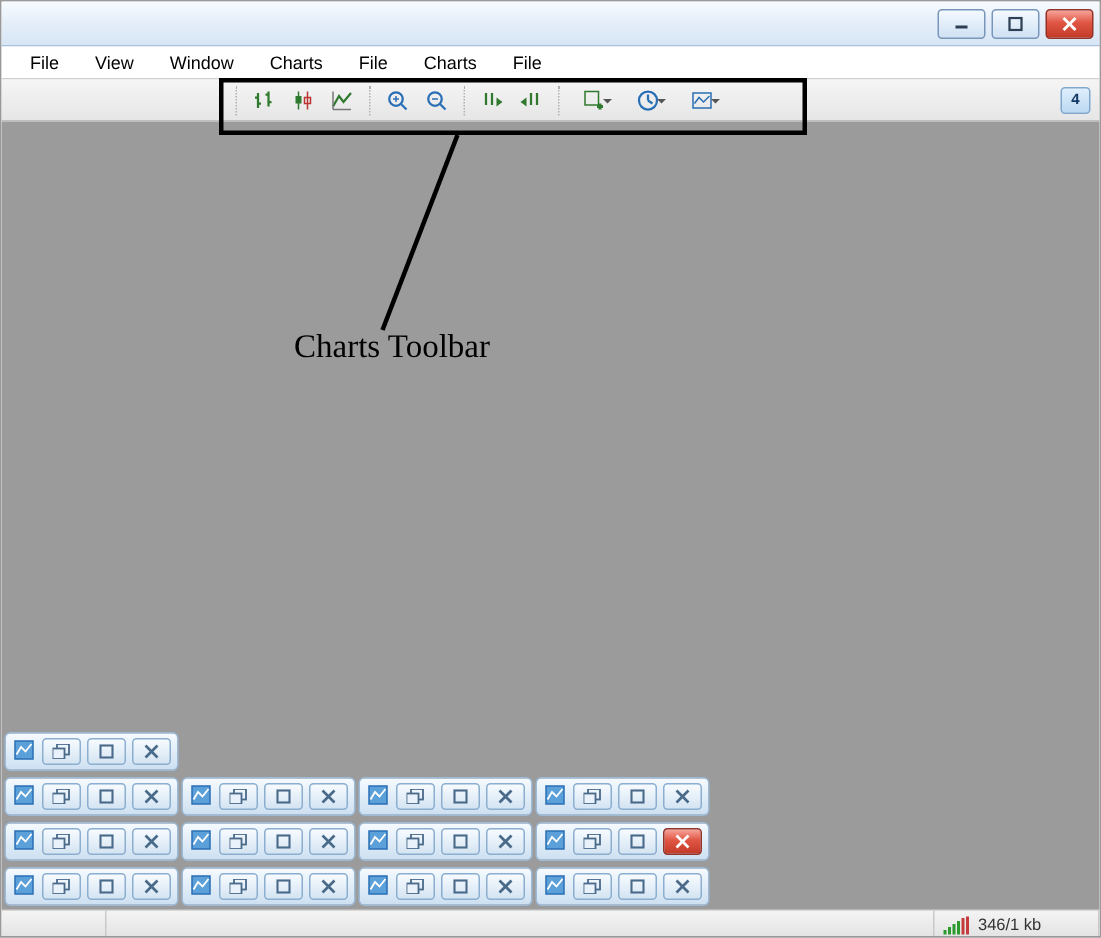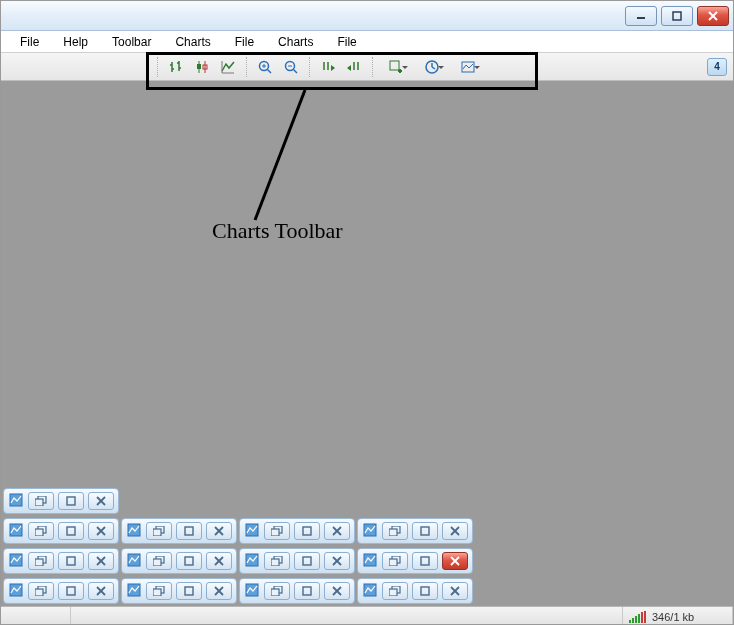--- a/index.html
+++ b/index.html
@@ -106,21 +106,21 @@
   .annot-box {
     position:absolute;
     top:52px; left:146px;
     width:392px; height:38px;
     border:3px solid #000;
     pointer-events:none;
     z-index:10;
   }
   .annot-label {
     position:absolute;
-    top:218px; left:212px;
+    top:218px; left:196px;
     font-family: "Times New Roman", serif;
     font-size:22px;
     color:#000;
     z-index:10;
     pointer-events:none;
   }
   .annot-line {
     position:absolute;
     z-index:10;
     pointer-events:none;
@@ -206,22 +206,22 @@
   <div class="winbtn close">
     <svg width="10" height="10">
         <line x1="1" y1="1" x2="9" y2="9" stroke="#fff" stroke-width="2"></line>
         <line x1="9" y1="1" x2="1" y2="9" stroke="#fff" stroke-width="2"></line>
       </svg>
   </div>
 </div>
 
 <div class="menubar">
   <div class="menuitem">File</div>
-  <div class="menuitem">Help</div>
-  <div class="menuitem">Toolbar</div>
+  <div class="menuitem">View</div>
+  <div class="menuitem">Window</div>
   <div class="menuitem">Charts</div>
   <div class="menuitem">File</div>
   <div class="menuitem">Charts</div>
   <div class="menuitem">File</div>
 </div>
 
 <div class="toolbar-row">
   <div style="width:146px"></div>
   <div class="toolbar-group">
     <div class="vsep"></div>

